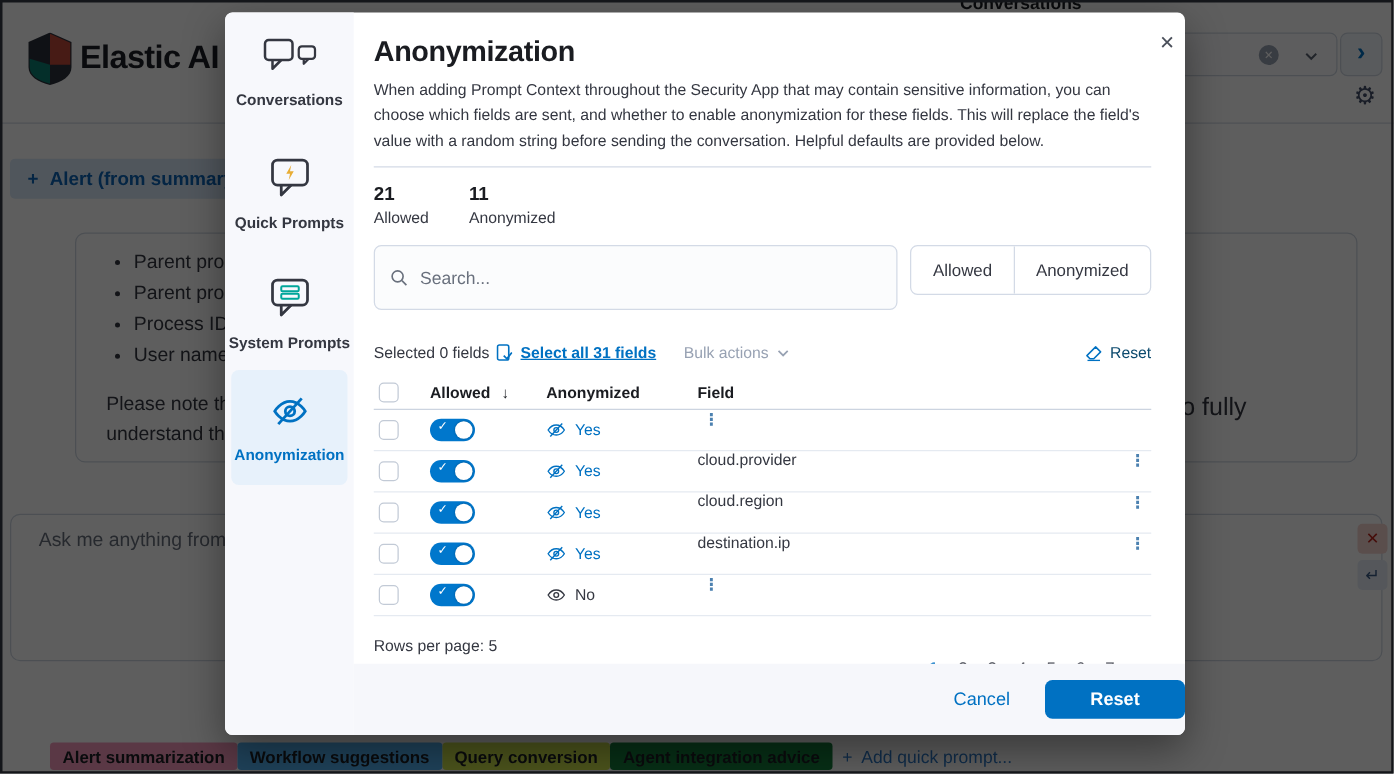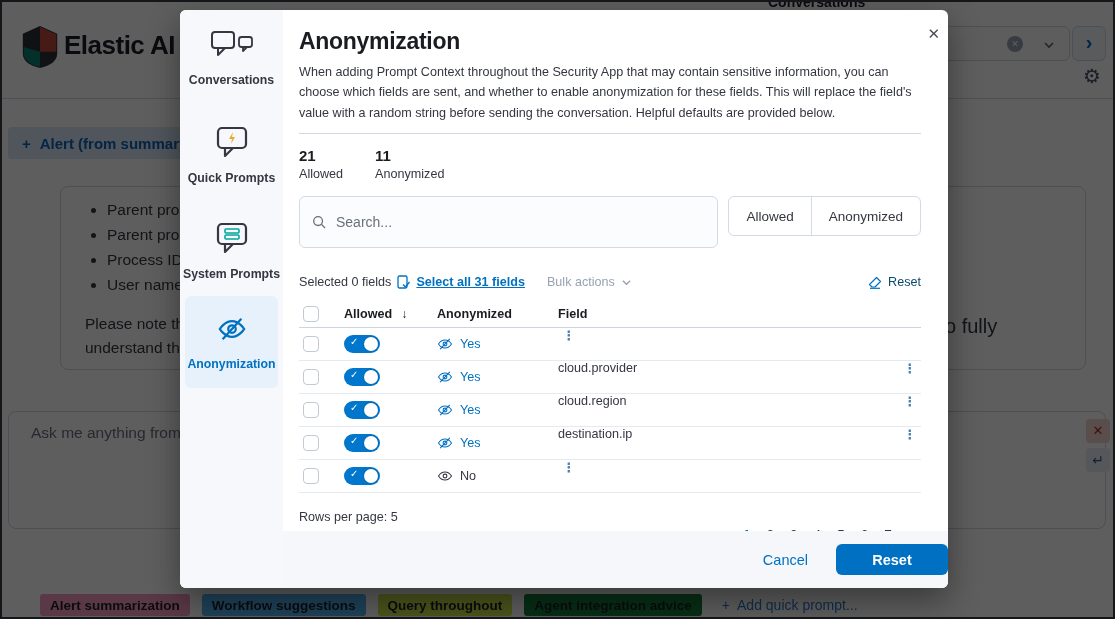--- a/index.html
+++ b/index.html
@@ -25,21 +25,21 @@
   .msg-panel { position:absolute; left:60px; top:186px; width:1026px; height:184px; border:1px solid #cfd7e2; border-radius:8px; background:#fff; }
   .msg-panel ul { position:absolute; left:46px; top:10px; list-style:disc; }
   .msg-panel li { font-size:15.5px; color:#343741; line-height:25px; }
   .note-l { position:absolute; left:24px; top:128px; font-size:15.5px; color:#343741; white-space:nowrap; }
   .note-r { position:absolute; left:884px; top:128px; font-size:20px; color:#343741; white-space:nowrap; }
   .note-2 { position:absolute; left:24px; top:152px; font-size:15.5px; color:#343741; white-space:nowrap; }
   .prompt-box { position:absolute; left:8px; top:411px; width:1098px; height:118px; border:1px solid #cfd7e2; border-radius:8px; background:#fff; }
   .prompt-placeholder { position:absolute; left:22px; top:12px; font-size:15.5px; color:#69707d; }
   .x-btn { position:absolute; left:1086px; top:419px; width:24px; height:24px; border-radius:4px; background:#f3d3cf; color:#bd271e; font-size:13px; text-align:center; line-height:24px; }
   .ret-btn { position:absolute; left:1086px; top:448px; width:24px; height:24px; border-radius:4px; background:#e7edf6; color:#3a5a86; font-size:14px; text-align:center; line-height:24px; }
-  .badges { position:absolute; left:40px; top:594px; display:flex; gap:12px; }
+  .badges { position:absolute; left:40px; top:594px; display:flex; }
   .badge { height:22px; border-radius:3px; padding:0 10px; font-size:13.5px; font-weight:600; display:flex; align-items:center; color:#1d2025; white-space:nowrap; }
   .b-pink { background:#f599bb; } .b-blue { background:#54b3f5; } .b-green { background:#cfe34e; } .b-orange { background:#15803d; }
   .add-qp { color:#2e7ac8; font-size:14px; display:flex; align-items:center; gap:7px; margin-left:8px; white-space:nowrap; }
 
   
   .overlay { position:absolute; inset:0; background:rgba(0,0,0,0.63); z-index:5; }
 
   
   .modal { position:absolute; left:180px; top:10px; width:768px; height:578px; background:#fff; border-radius:6px; box-shadow:0 12px 32px rgba(0,0,0,0.4); z-index:10; display:flex; }
   .modal-nav { width:103px; background:#f7f8fc; border-radius:6px 0 0 6px; padding-top:20px; flex-shrink:0; }
@@ -146,21 +146,21 @@
 
   <div class="prompt-box">
     <div class="prompt-placeholder">Ask me anything from 'su</div>
   </div>
   <div class="x-btn">✕</div>
   <div class="ret-btn">↵</div>
 
   <div class="badges">
     <div class="badge b-pink">Alert summarization</div>
     <div class="badge b-blue">Workflow suggestions</div>
-    <div class="badge b-green">Query throughout</div>
+    <div class="badge b-green">Query conversion</div>
     <div class="badge b-orange">Agent integration advice</div>
     <div class="add-qp">
       <span>+</span>
       <span>Add quick prompt...</span>
     </div>
   </div>
 </div>
 
 <div class="overlay"></div>
 

